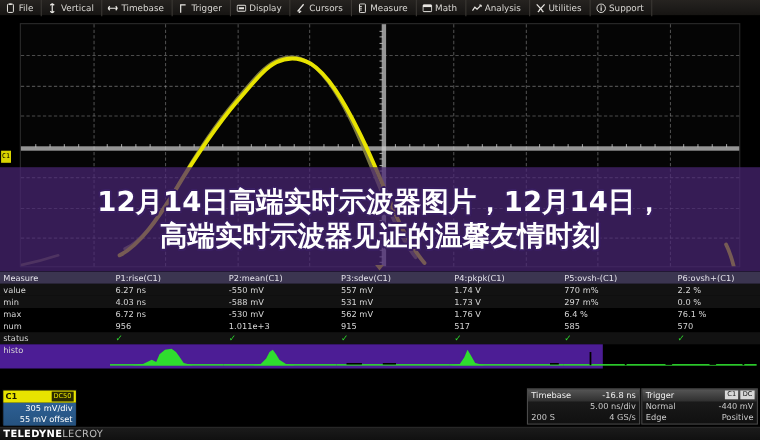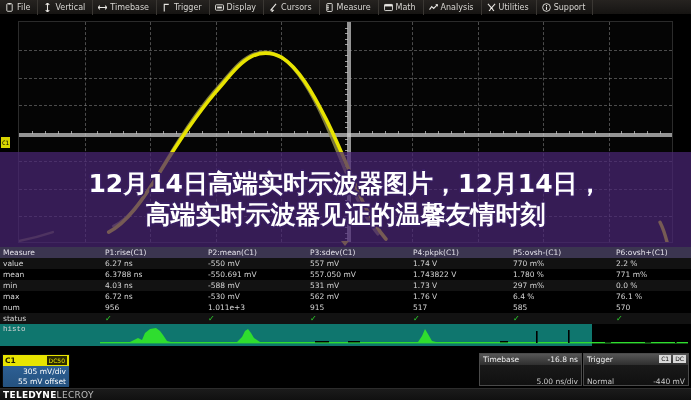--- a/index.html
+++ b/index.html
@@ -155,23 +155,22 @@
   .mc.c2 { left: 208px; width: 100px; }
   .mc.c3 { left: 310px; width: 100px; }
   .mc.c4 { left: 413px; width: 98px;  }
   .mc.c5 { left: 513px; width: 100px; }
   .mc.c6 { left: 616px; width: 75px;  }
   .chk { color: #2fdd2f; font-size: 8px; font-weight: bold; }
 
   
   .histo-row {
     position: relative;
-    height: 22px; width: 592px;
-    background: #0f766e;
-    font-family: Liberation Mono, monospace;
+    height: 22px; width: 548px;
+    background: #4c1d95;
   }
   .histo-row .lbl {
     position: absolute; left: 3px; top: 0;
     height: 11px; line-height: 11px;
     font-size: 7.5px; color: #d6d6d6;
   }
   .histo-svg { position: absolute; left: 100px; top: 1px; }
 
   
   .bottom {
@@ -233,21 +232,21 @@
   .tb-box  { left: 479px; width: 103px; }
   .trg-box { left: 583px; width: 106px; }
   .ib-head {
     position: relative; height: 11px; line-height: 11px;
     background: linear-gradient(180deg, #555 0%, #2f2f2f 100%);
     font-size: 7.5px; padding-left: 3px; color: #f0f0f0;
   }
   .ib-head .r { position: absolute; right: 3px; top: 0; }
   .ib-l1, .ib-l2 {
     position: relative; height: 10px; line-height: 10px;
-    font-size: 7.5px; padding: 12px 3px;
+    font-size: 7.5px; padding: 0 3px;
     color: #c9c9c9;
   }
   .ib-l1 { text-align: right; }
   .ib-l2 .l { position: absolute; left: 3px; }
   .ib-l2 .r { position: absolute; right: 3px; }
   .badge-pair {
     position: absolute; right: 2px; top: 1px;
     display: flex; gap: 2px;
   }
   .badge {
@@ -506,29 +505,20 @@
     <div class="meas-row odd">
       <div class="mc c0">value</div>
       <div class="mc c1">6.27 ns</div>
       <div class="mc c2">-550 mV</div>
       <div class="mc c3">557 mV</div>
       <div class="mc c4">1.74 V</div>
       <div class="mc c5">770 m%</div>
       <div class="mc c6">2.2 %</div>
     </div>
 
-    <div class="meas-row even">
-      <div class="mc c0">mean</div>
-      <div class="mc c1">6.3788 ns</div>
-      <div class="mc c2">-550.691 mV</div>
-      <div class="mc c3">557.050 mV</div>
-      <div class="mc c4">1.743822 V</div>
-      <div class="mc c5">1.780 %</div>
-      <div class="mc c6">771 m%</div>
-    </div>
 
     <div class="meas-row odd">
       <div class="mc c0">min</div>
       <div class="mc c1">4.03 ns</div>
       <div class="mc c2">-588 mV</div>
       <div class="mc c3">531 mV</div>
       <div class="mc c4">1.73 V</div>
       <div class="mc c5">297 m%</div>
       <div class="mc c6">0.0 %</div>
     </div>

